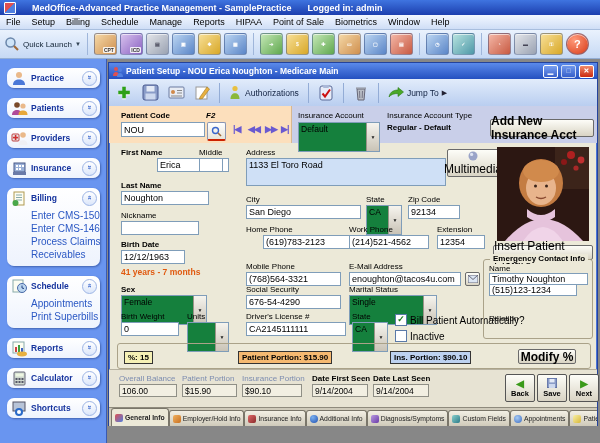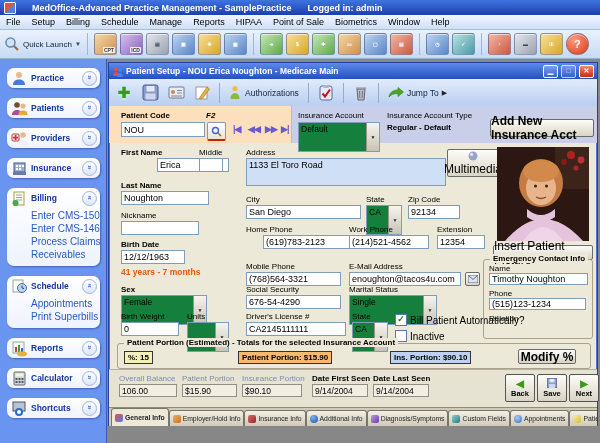--- a/index.html
+++ b/index.html
@@ -532,26 +532,25 @@
           <path d="M30 62 Q44 74 58 62 L58 70 Q44 80 30 70 Z" fill="#e6c3dc"></path>
         </svg>
 
         <div class="btn" style="left:384px;top:182px;width:100px;height:15px;font-weight:normal">Insert Patient Picture</div>
 
         <div class="group" style="left:374px;top:196px;width:110px;height:80px">
           <span class="legend">Emergency Contact Info</span>
           <span class="lbl" style="left:5px;top:4px">Name</span>
           <input class="in" style="left: 5px; top: 13px; width: 99px; height: 12px;" value="Timothy Noughton">
           <span class="lbl" style="left:5px;top:29px">Phone</span>
-          <input class="in" style="left: 5px; top: 38px; width: 97px; height: 12px;" value="(515)123-1234">
+          <input class="in" style="left: 5px; top: 24px; width: 88px; height: 12px;" value="(515)123-1234">
           <span class="lbl" style="left:5px;top:54px">Relation</span>
         </div>
 
         <div class="group" style="left:8px;top:280px;width:474px;height:26px">
-          <span class="legend">Patient Portion (Estimated) - Totals for the selected Insurance Account</span>
           <span class="valbox" style="left:6px;top:7px;background:#f5f0b5">%: 15</span>
           <span class="valbox" style="left:120px;top:7px;background:#f5b971">Patient Portion: $15.90</span>
           <span class="valbox" style="left:272px;top:7px;background:#bdd2f0">Ins. Portion: $90.10</span>
           <span class="btn" style="left:400px;top:5px;width:58px;height:15px">Modify %</span>
         </div>
 
         <div class="sumstrip">
           <span class="slbl" style="left:10px;top:4px">Overall Balance</span>
           <input class="sin" style="left: 10px; top: 14px; width: 58px;" readonly="" value="106.00">
           <span class="slbl" style="left:73px;top:4px">Patient Portion</span>

